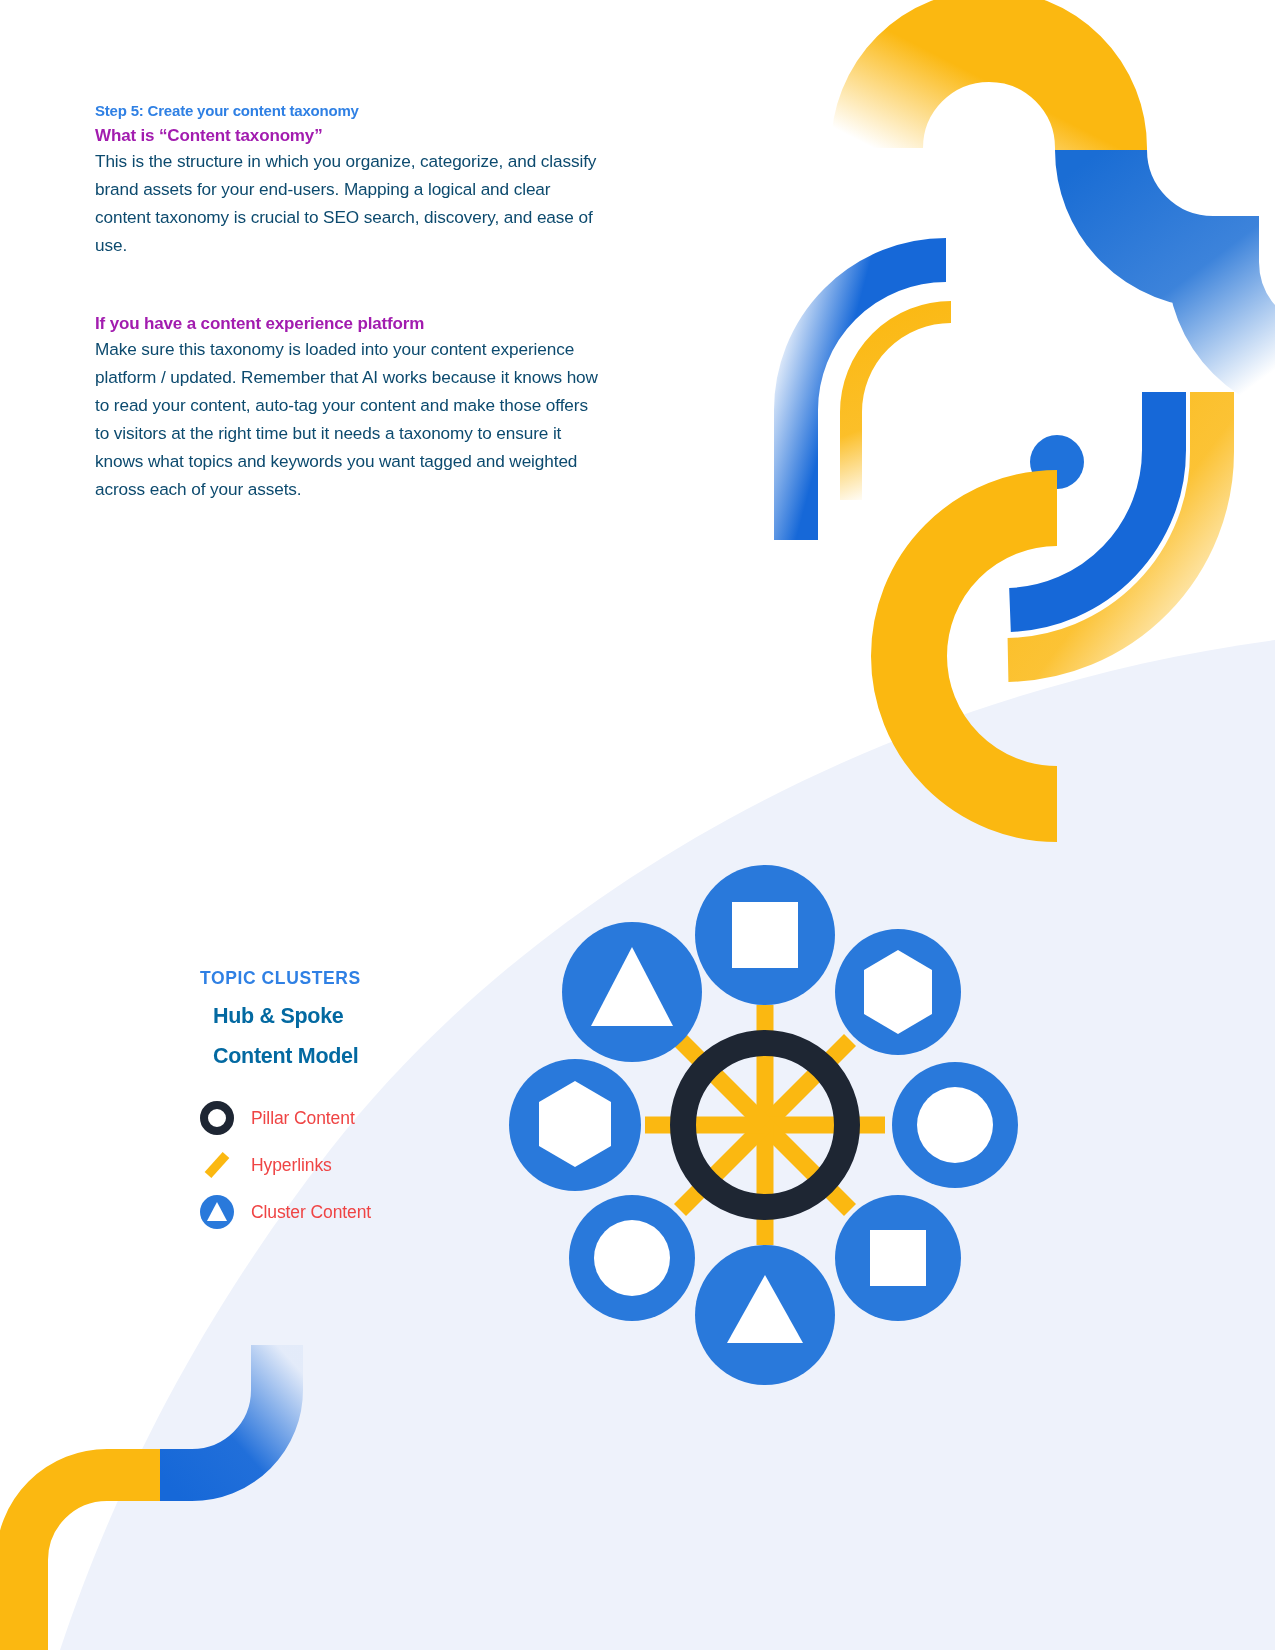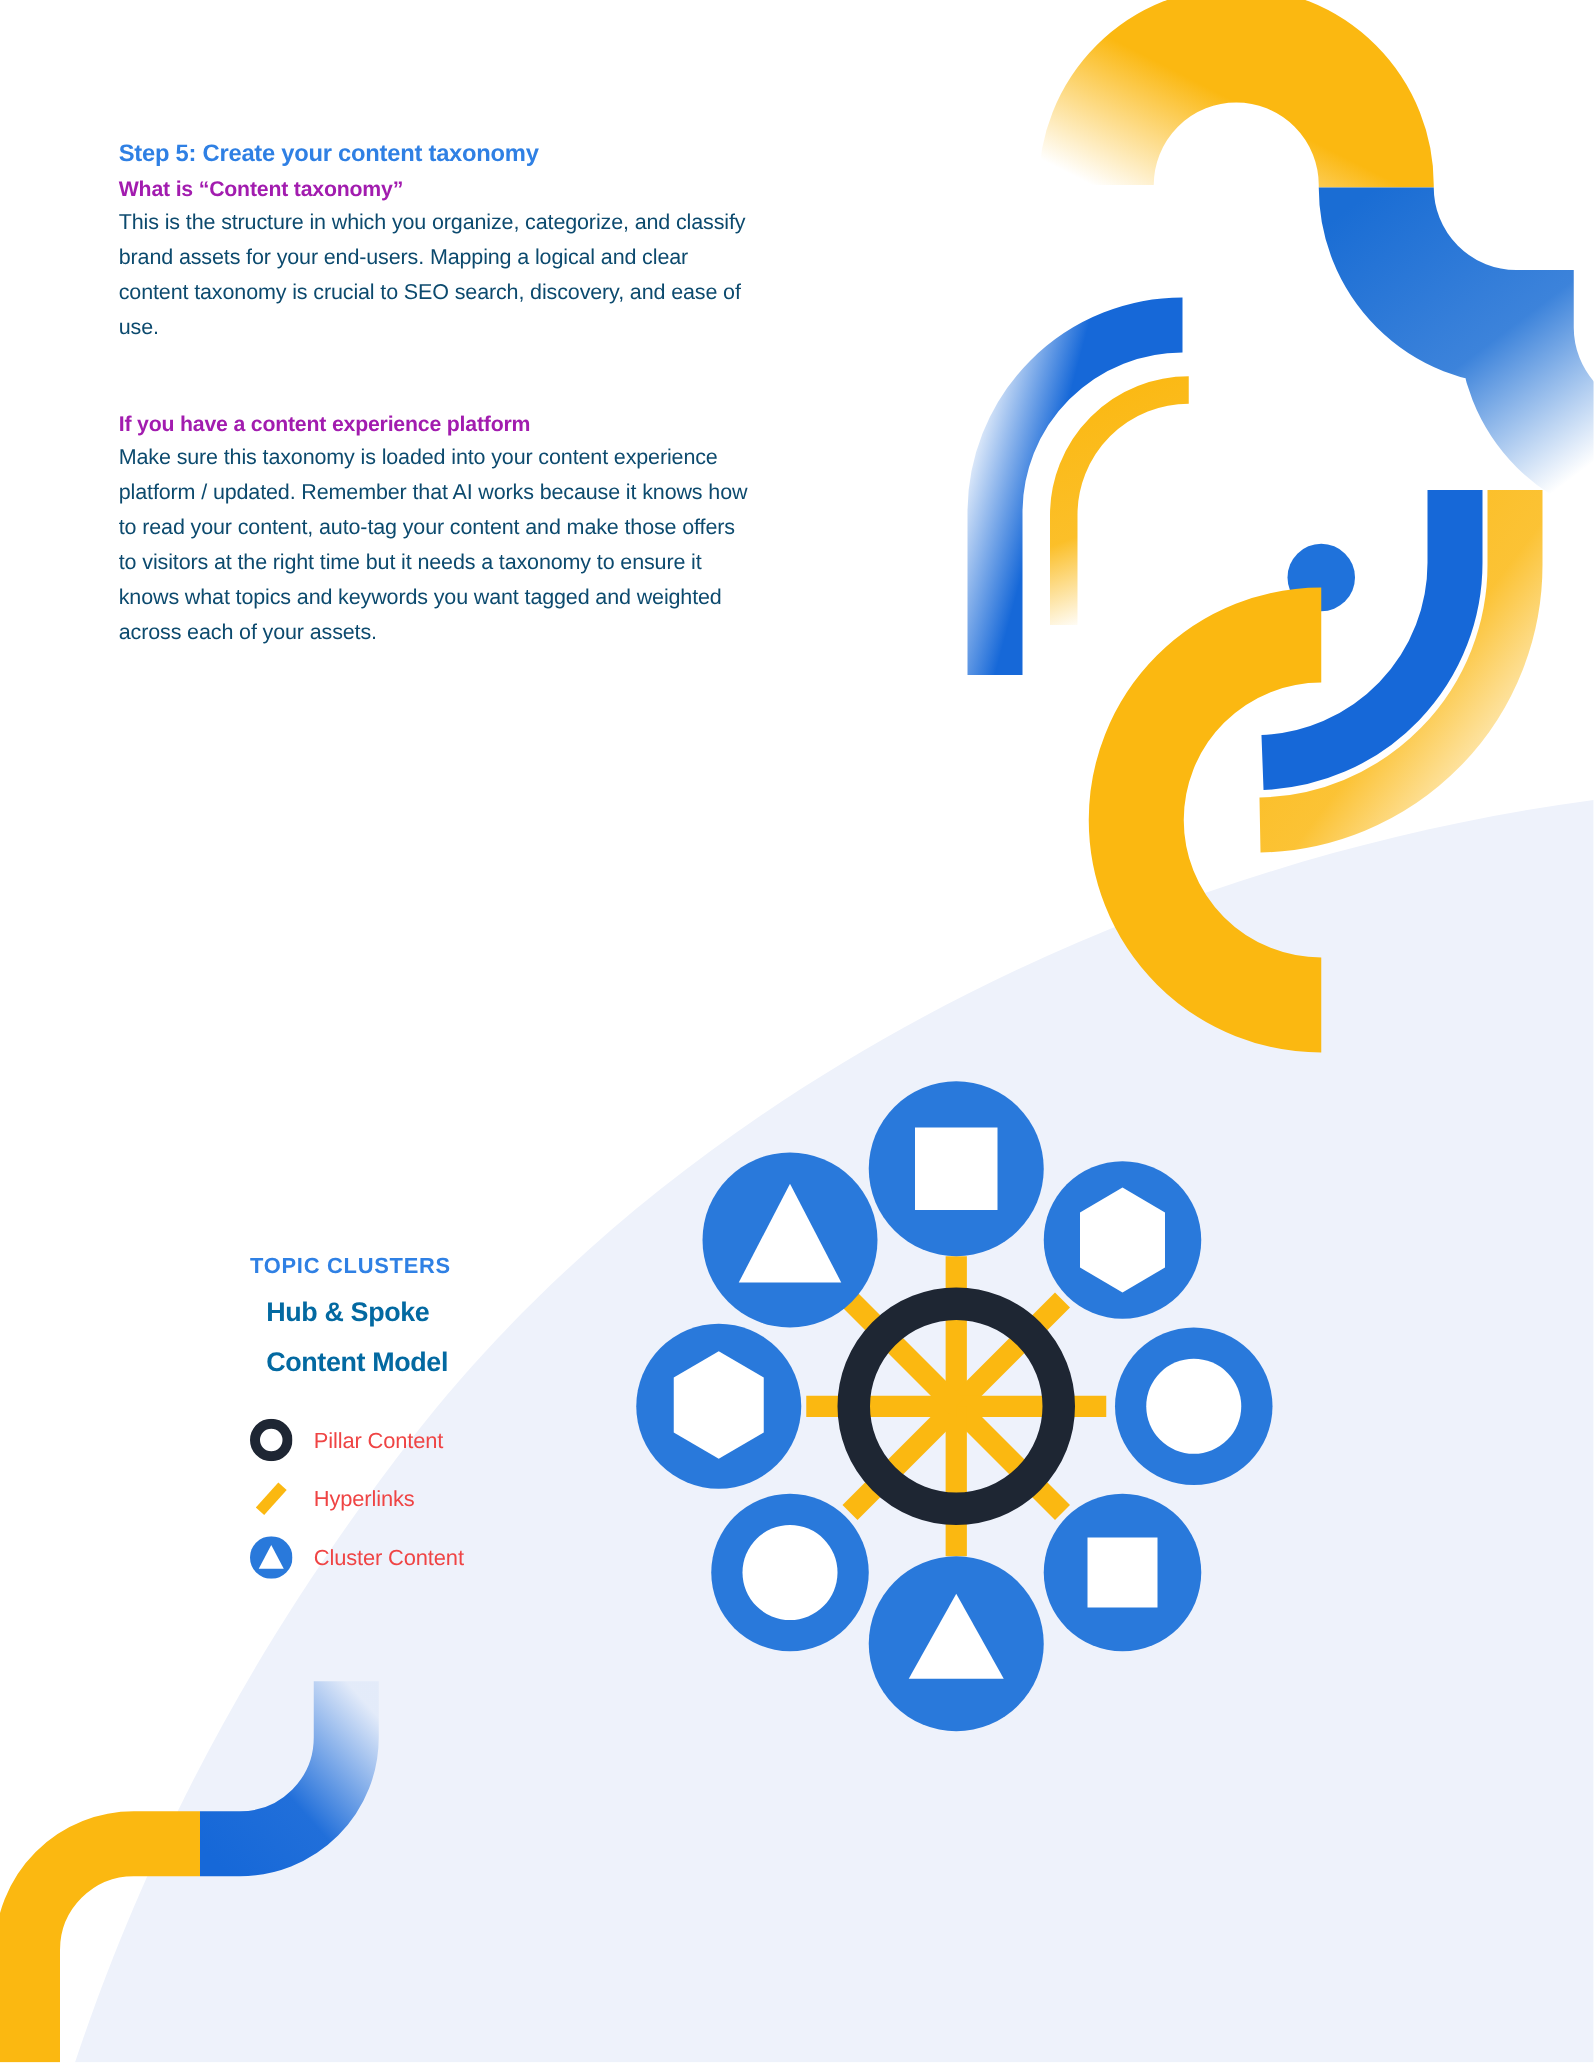--- a/index.html
+++ b/index.html
@@ -34,25 +34,25 @@
   
   #text-column {
     position: absolute;
     left: 95px;
     top: 96px;
     width: 505px;
     z-index: 3;
   }
   .step-title {
     color: #2F80E4;
-    font-size: 19px;
+    font-size: 15px;
     font-weight: bold;
     letter-spacing: -0.2px;
     line-height: 1.3;
-    margin: 16px 0 3px 0;
+    margin: 5px 0 3px 0;
   }
   .sub-head {
     color: #a21caf;
     font-size: 17px;
     font-weight: bold;
     letter-spacing: -0.15px;
     line-height: 1.45;
     margin: 0;
   }
   .body-text {
@@ -86,21 +86,21 @@
     width: 5px;
     height: 5px;
     border-radius: 50%;
     background: #2F80E4;
   }
 
   
   #legend {
     position: absolute;
     left: 200px;
-    top: 1002px;
+    top: 968px;
     width: 260px;
     z-index: 3;
   }
   #legend .kicker {
     color: #2F80E4;
     font-size: 17.5px;
     font-weight: bold;
     letter-spacing: 0.6px;
     line-height: 1.25;
     margin: 0 0 2px 0;

